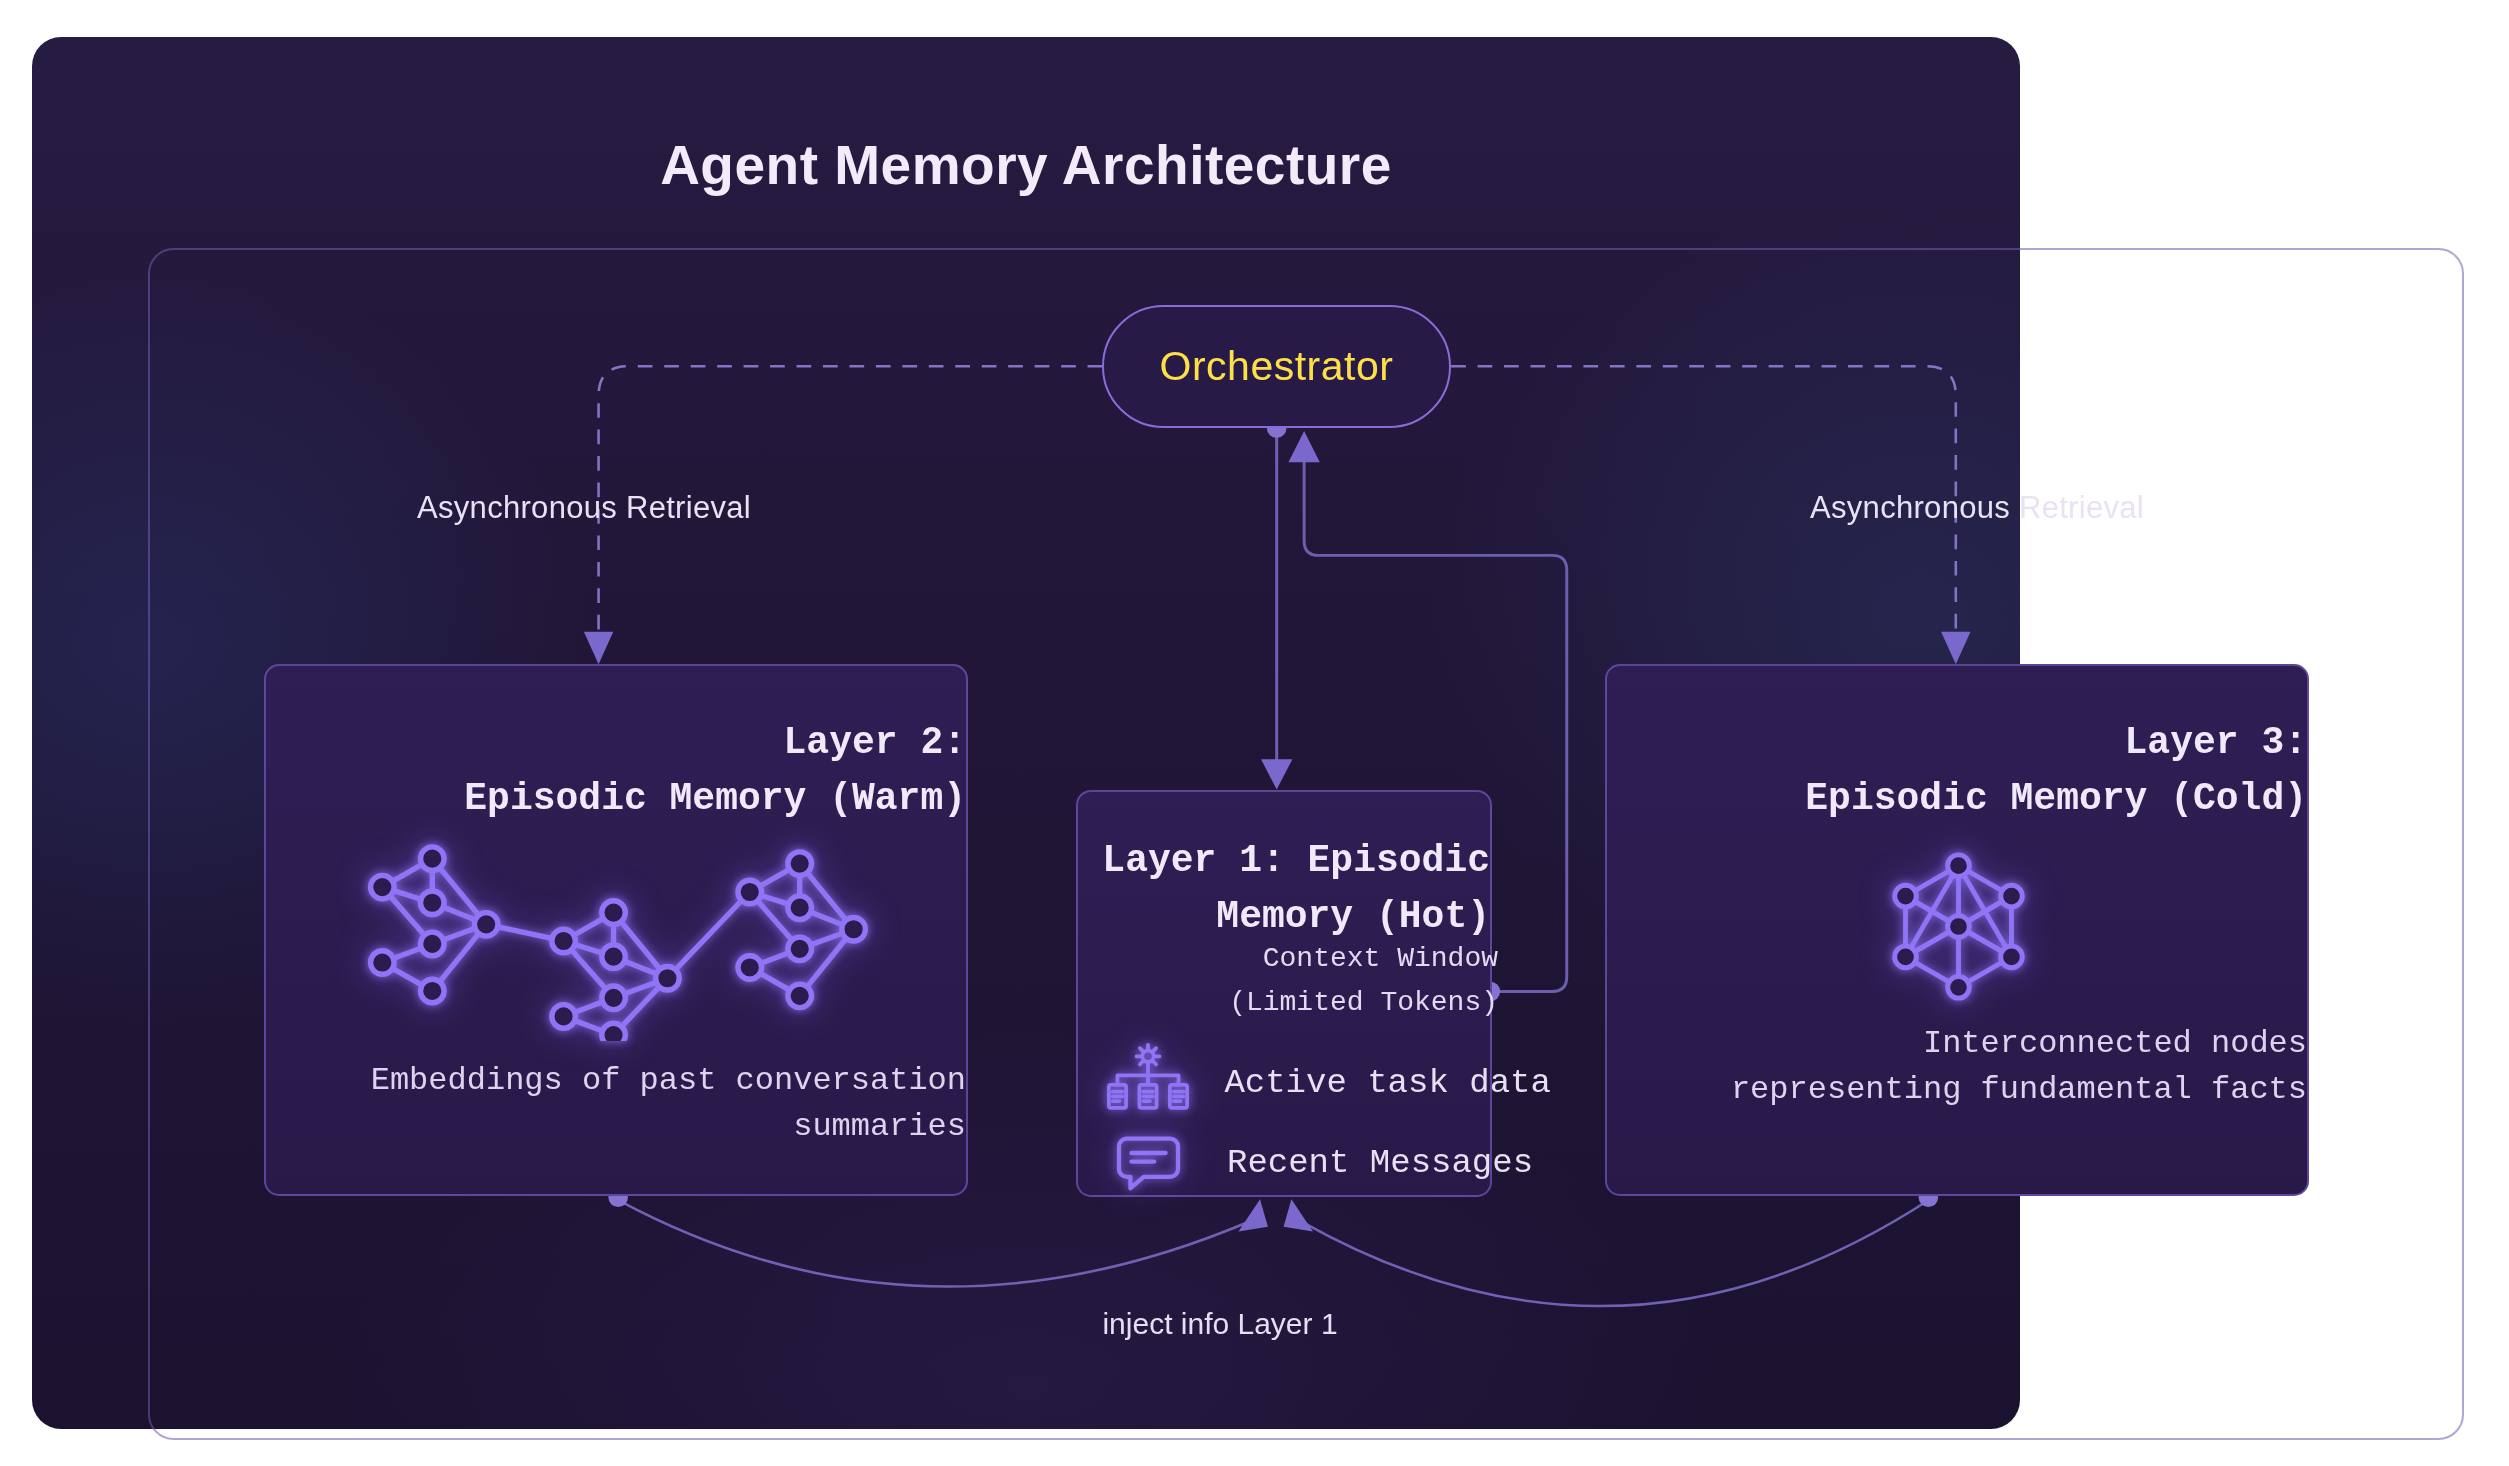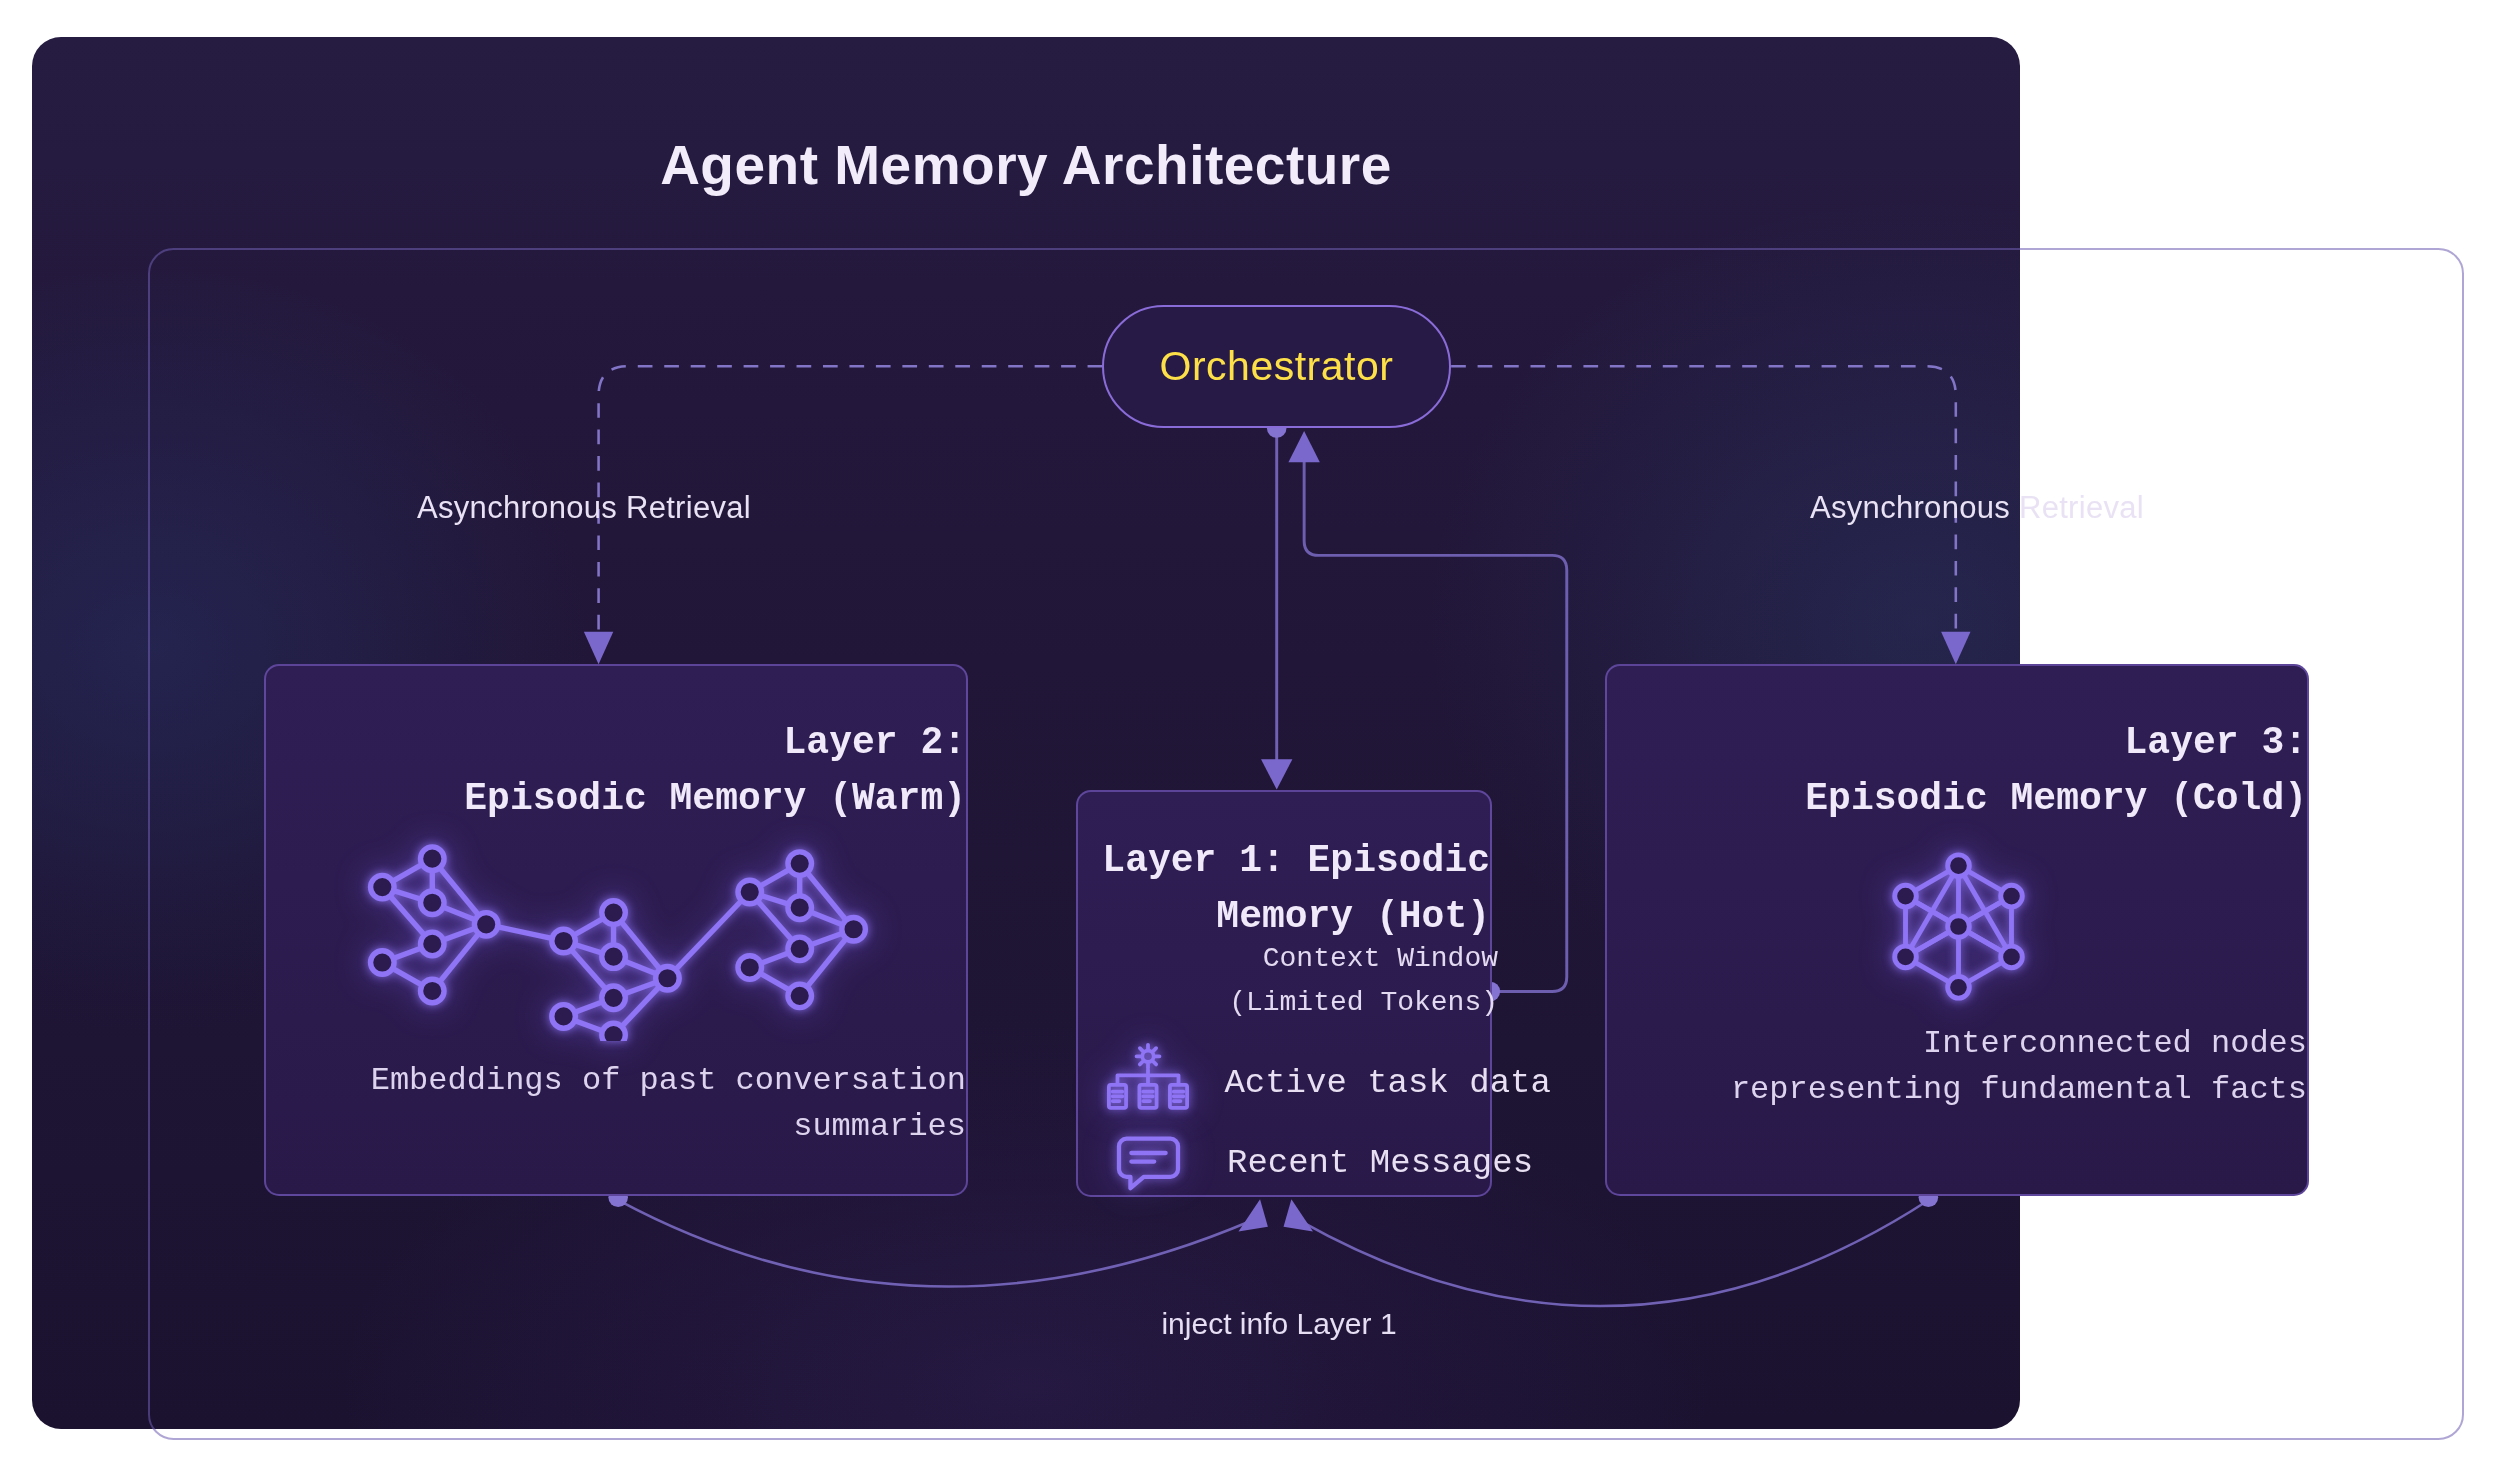--- a/index.html
+++ b/index.html
@@ -255,17 +255,17 @@
             <circle cx="26" cy="49" r="11"></circle>
           <circle cx="80" cy="80" r="11"></circle>
         </g>
       </svg>
       <div class="layer-desc" style="top:355px;">
         <span class="desc-line">Interconnected nodes</span>
         <span class="desc-line">representing fundamental facts</span>
       </div>
     </div>
 
-    <div class="inject-label" style="left:1247px;top:1287px;">inject info Layer 1</div>
+    <div class="inject-label" style="left:1188px;top:1287px;">inject info Layer 1</div>
 
   </div>
 </div>
 
 
 </body></html>

